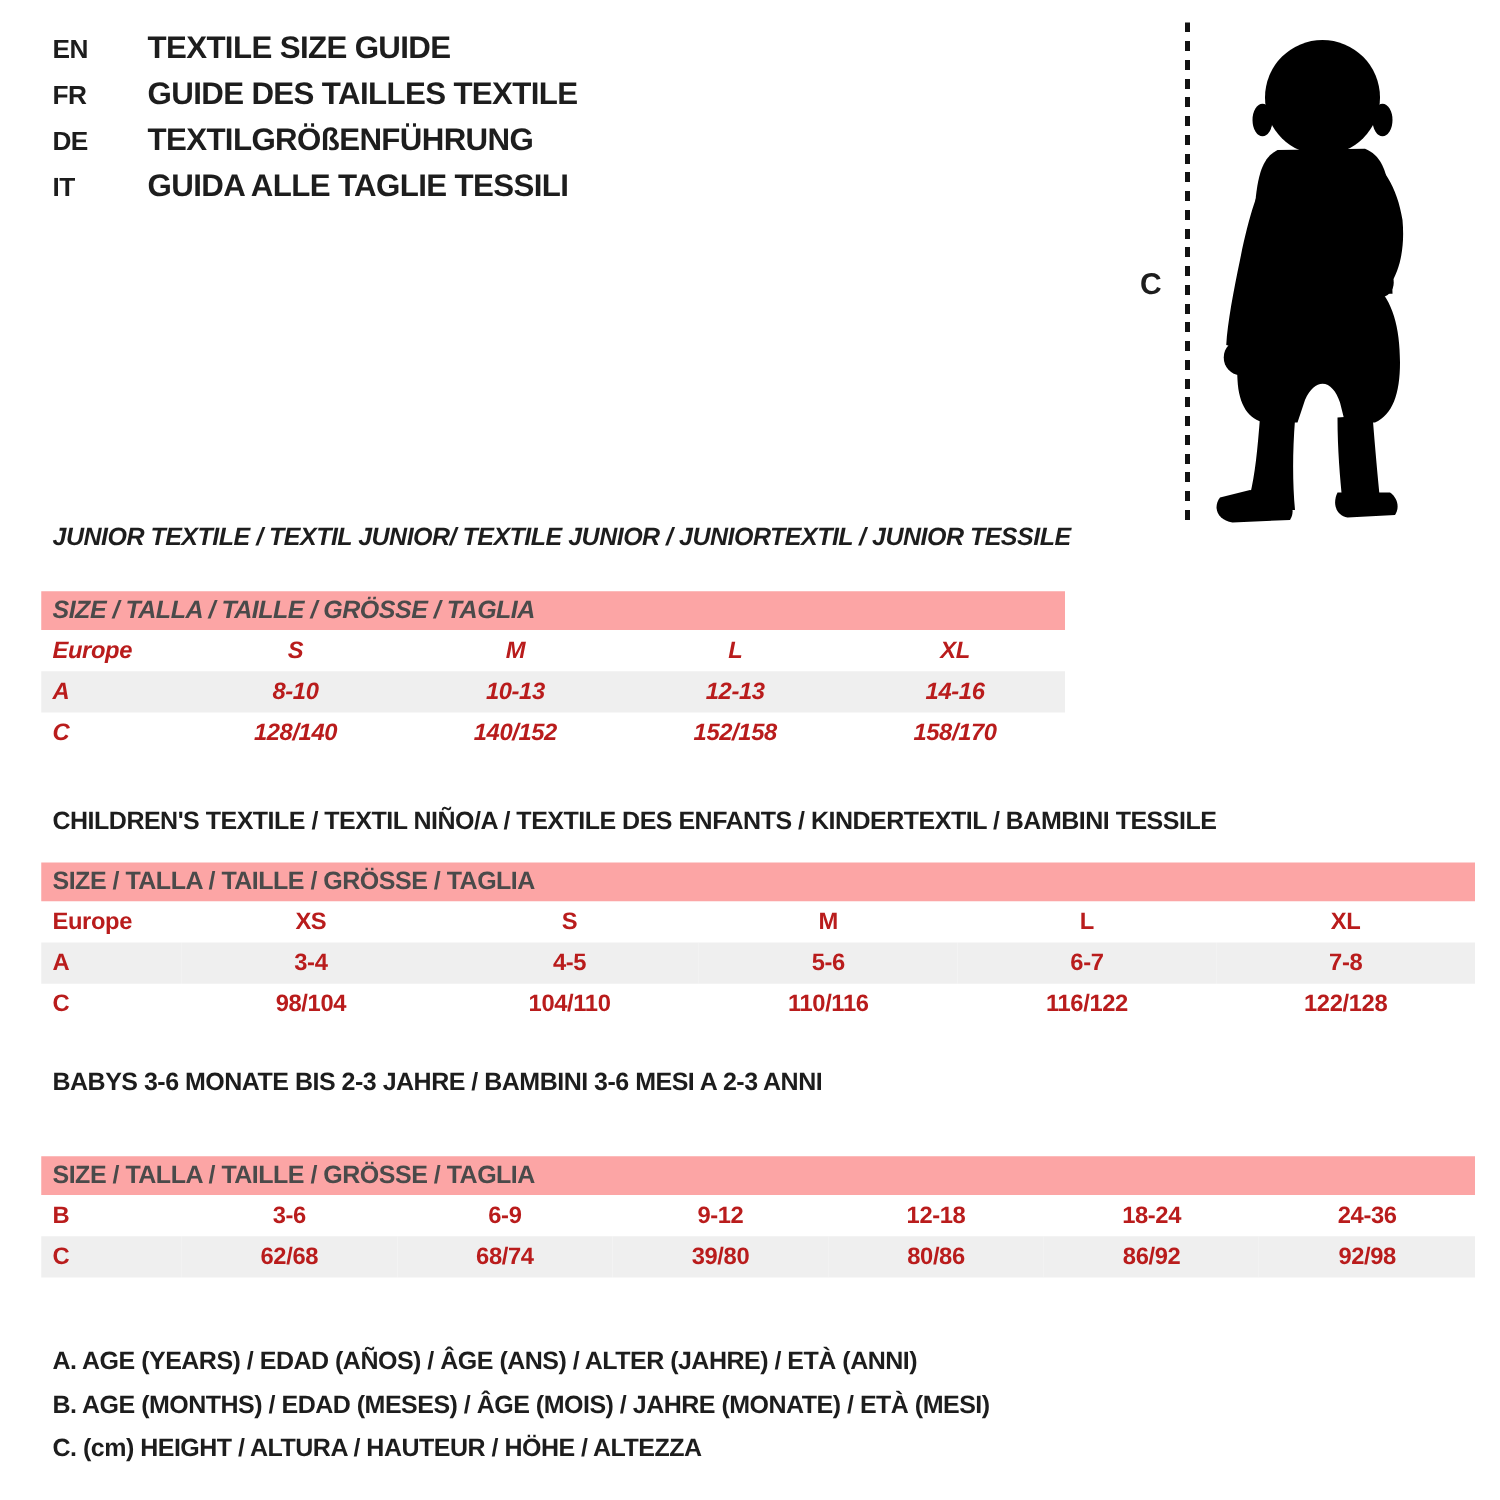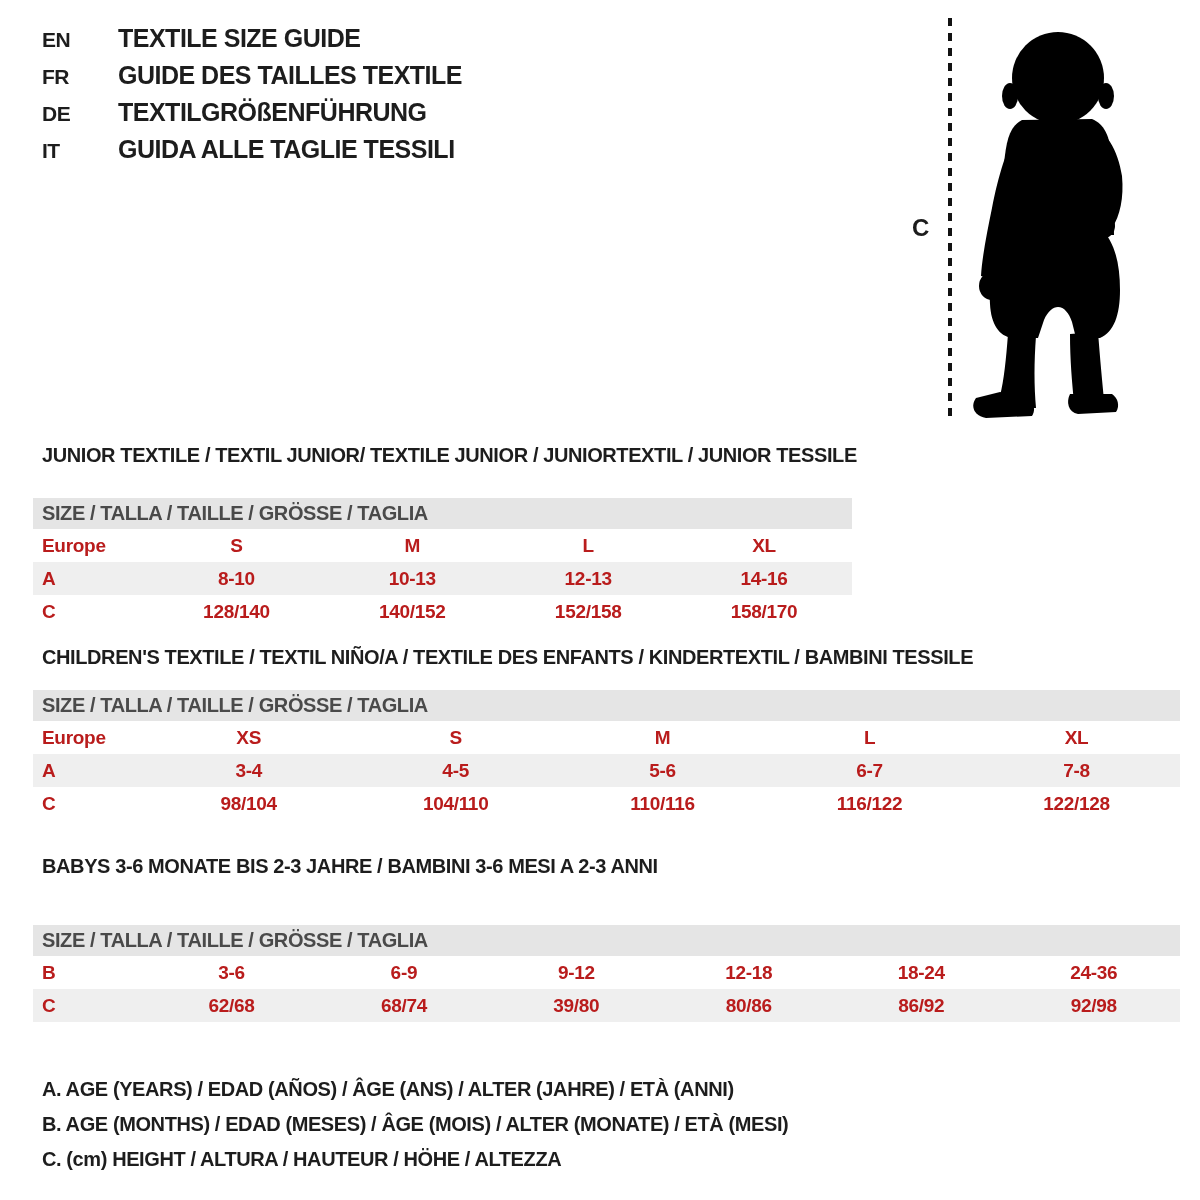--- a/index.html
+++ b/index.html
@@ -21,31 +21,31 @@
   .figure{position:absolute;left:900px;top:14px;width:270px;height:410px;}
   .measure-label{position:absolute;left:12px;top:200px;font-size:24px;font-weight:700;}
   .dash-line{
     position:absolute;left:48px;top:4px;width:4px;height:398px;
     background:repeating-linear-gradient(to bottom,#121212 0 8px,transparent 8px 15px);
   }
   .baby-svg{position:absolute;left:66px;top:6px;width:182px;height:400px;}
 
   
   .sec{position:absolute;left:33px;}
-  .sec1{top:443px;width:819px;}
+  .sec1{top:418px;width:819px;font-style:italic;}
   .sec2{top:645px;width:1147px;}
   .sec3{top:845px;width:1147px;}
   .sec-title{font-size:20px;font-weight:700;letter-spacing:-0.4px;line-height:24px;padding-left:9px;white-space:nowrap;}
   .sec-title.line2{margin-top:9px;}
   .tablewrap{position:absolute;left:0;right:0;}
   .sec1 .tablewrap{top:55px;}
   .sec2 .tablewrap{top:45px;}
   .sec3 .tablewrap{top:80px;}
   .size-bar{
-    height:31px;background:#e5e5e5;color:#4a4a4a;
+    height:31px;background:#fca5a5;color:#4a4a4a;
     font-size:20px;font-weight:700;line-height:31px;
     padding-left:9px;letter-spacing:-0.4px;box-sizing:border-box;
   }
   table.tbl{width:100%;border-collapse:collapse;table-layout:fixed;}
   table.tbl td{
     height:33px;text-align:center;vertical-align:middle;padding:0;
     font-size:19px;font-weight:700;color:#b91c1c;letter-spacing:-0.3px;
   }
   table.tbl td.lbl{text-align:left;padding-left:9px;}
   table.lblw13 td.lbl{width:13%;}
@@ -200,17 +200,17 @@
               <td>86/92</td>
               <td>92/98</td>
             </tr>
           </tbody>
         </table>
     </div>
   </section>
 
   <div class="legend">
     <div class="legend-line">A. AGE (YEARS) / EDAD (AÑOS) / ÂGE (ANS) / ALTER (JAHRE) / ETÀ (ANNI)</div>
-    <div class="legend-line">B. AGE (MONTHS) / EDAD (MESES) / ÂGE (MOIS) / ALTER (MONATE) / ETÀ (MESI)</div>
+    <div class="legend-line">B. AGE (MONTHS) / EDAD (MESES) / ÂGE (MOIS) / JAHRE (MONATE) / ETÀ (MESI)</div>
     <div class="legend-line">C. (cm) HEIGHT / ALTURA / HAUTEUR / HÖHE / ALTEZZA</div>
   </div>
 
 </div>
 
 </body></html>

